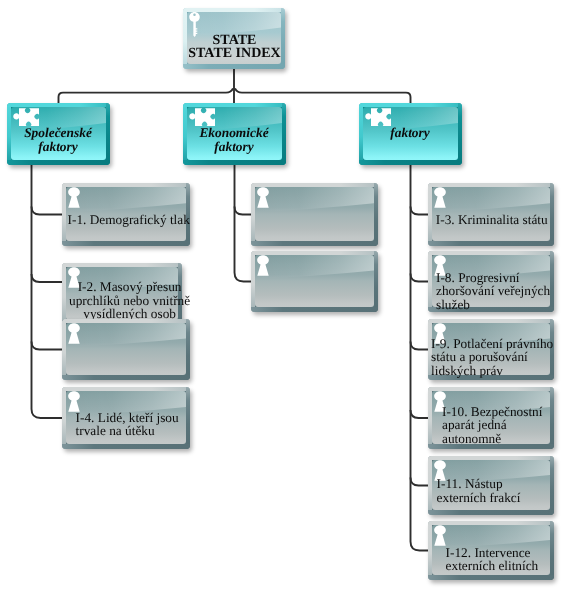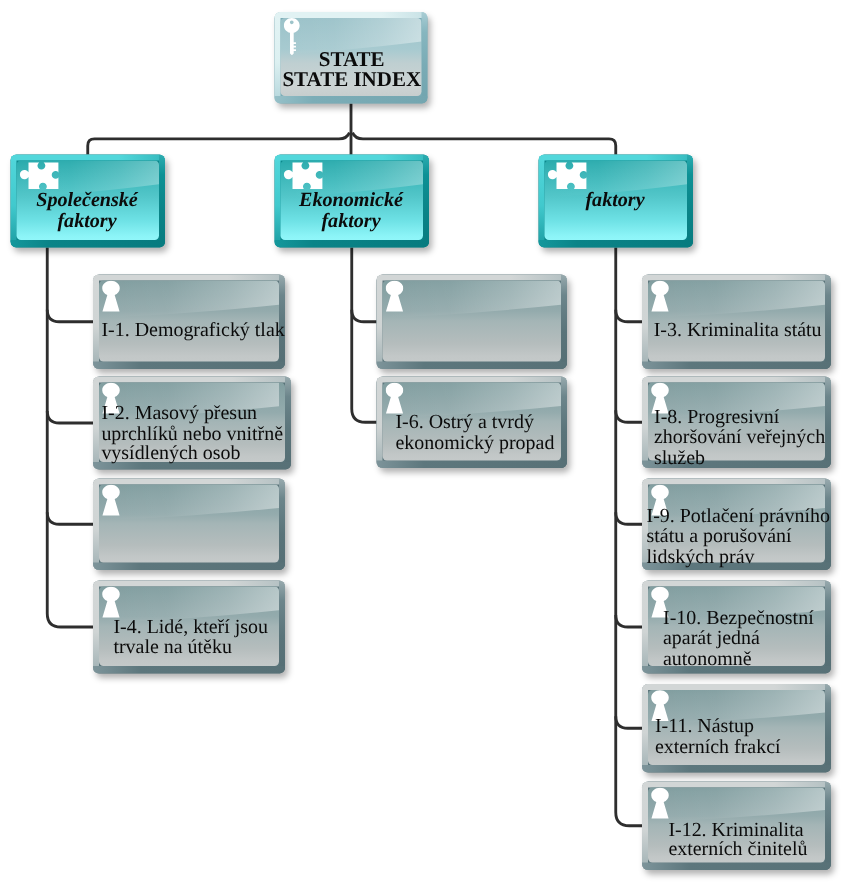--- a/index.html
+++ b/index.html
@@ -212,21 +212,21 @@
           <path fill="#fff" d="
    M6 0.2 C2.75 0.2 0.15 2.4 0.15 5.1 C0.15 7.1 1.55 8.85 3.55 9.6
    L0.3 20.7 L11.7 20.7 L8.45 9.6 C10.45 8.85 11.85 7.1 11.85 5.1
    C11.85 2.4 9.25 0.2 6 0.2 Z"></path>
         </svg></span>
     <div class="label" style="left:5.6px;top:30px;width:126px;">
       <span class="num">I-1.</span>
       <span>Demografický tlak</span>
     </div>
     </div>
-    <div class="node leaf" style="left: 62px; top: 251px; width: 132px; height: 62px;">
+    <div class="node leaf" style="left: 62px; top: 263px; width: 120px; height: 62px; text-align: center;">
       <div class="shadowbox"></div>
     <div class="face">
       <div class="bl" style="position:absolute;left:0;top:0;width:4px;bottom:0;"></div>
       <div class="bt" style="position:absolute;left:0;top:0;right:0;height:4px;"></div>
       <div class="br" style="position:absolute;right:0;top:0;width:4px;bottom:0;"></div>
       <div class="bb" style="position:absolute;left:0;bottom:0;right:0;height:5px;"></div>
       <div class="inner">
           <svg class="gl" width="120" height="53" viewBox="0 0 120 53" preserveAspectRatio="none">
     <defs>
               <linearGradient id="gg5" x1="0" y1="0" x2="1" y2="0">
@@ -359,24 +359,20 @@
     <path d="M0 0 L119 0 L119 15.6 Q53.550000000000004 22.099999999999998 0 23.92 Z" fill="url(#gg9)"></path>
   </svg>
         </div>
     </div>
       <span class="icon" style="left:5.6px;top:3.6px;"><svg width="12" height="21" viewBox="0 0 12 21" aria-hidden="true">
           <path fill="#fff" d="
    M6 0.2 C2.75 0.2 0.15 2.4 0.15 5.1 C0.15 7.1 1.55 8.85 3.55 9.6
    L0.3 20.7 L11.7 20.7 L8.45 9.6 C10.45 8.85 11.85 7.1 11.85 5.1
    C11.85 2.4 9.25 0.2 6 0.2 Z"></path>
         </svg></span>
-    <div class="label" style="left:12.6px;top:23.2px;width:114px;">
-      <span class="num">I-6.</span>
-      <span>Ostrý a tvrdý ekonomický propad</span>
-    </div>
     </div>
     <div class="node leaf" style="left: 428px; top: 183px; width: 126px; height: 63px;">
       <div class="shadowbox"></div>
     <div class="face">
       <div class="bl" style="position:absolute;left:0;top:0;width:4px;bottom:0;"></div>
       <div class="bt" style="position:absolute;left:0;top:0;right:0;height:4px;"></div>
       <div class="br" style="position:absolute;right:0;top:0;width:4px;bottom:0;"></div>
       <div class="bb" style="position:absolute;left:0;bottom:0;right:0;height:5px;"></div>
       <div class="inner">
           <svg class="gl" width="118" height="54" viewBox="0 0 118 54" preserveAspectRatio="none">
@@ -553,16 +549,16 @@
         </div>
     </div>
       <span class="icon" style="left:5.6px;top:3.6px;"><svg width="12" height="21" viewBox="0 0 12 21" aria-hidden="true">
           <path fill="#fff" d="
    M6 0.2 C2.75 0.2 0.15 2.4 0.15 5.1 C0.15 7.1 1.55 8.85 3.55 9.6
    L0.3 20.7 L11.7 20.7 L8.45 9.6 C10.45 8.85 11.85 7.1 11.85 5.1
    C11.85 2.4 9.25 0.2 6 0.2 Z"></path>
         </svg></span>
     <div class="label" style="left:17.6px;top:24.6px;width:110px;">
       <span class="num">I-12.</span>
-      <span>Kriminalita externích činitelů</span>
+      <span>Intervence externích elitních</span>
     </div>
     </div>
   </div>
 
 </body></html>

